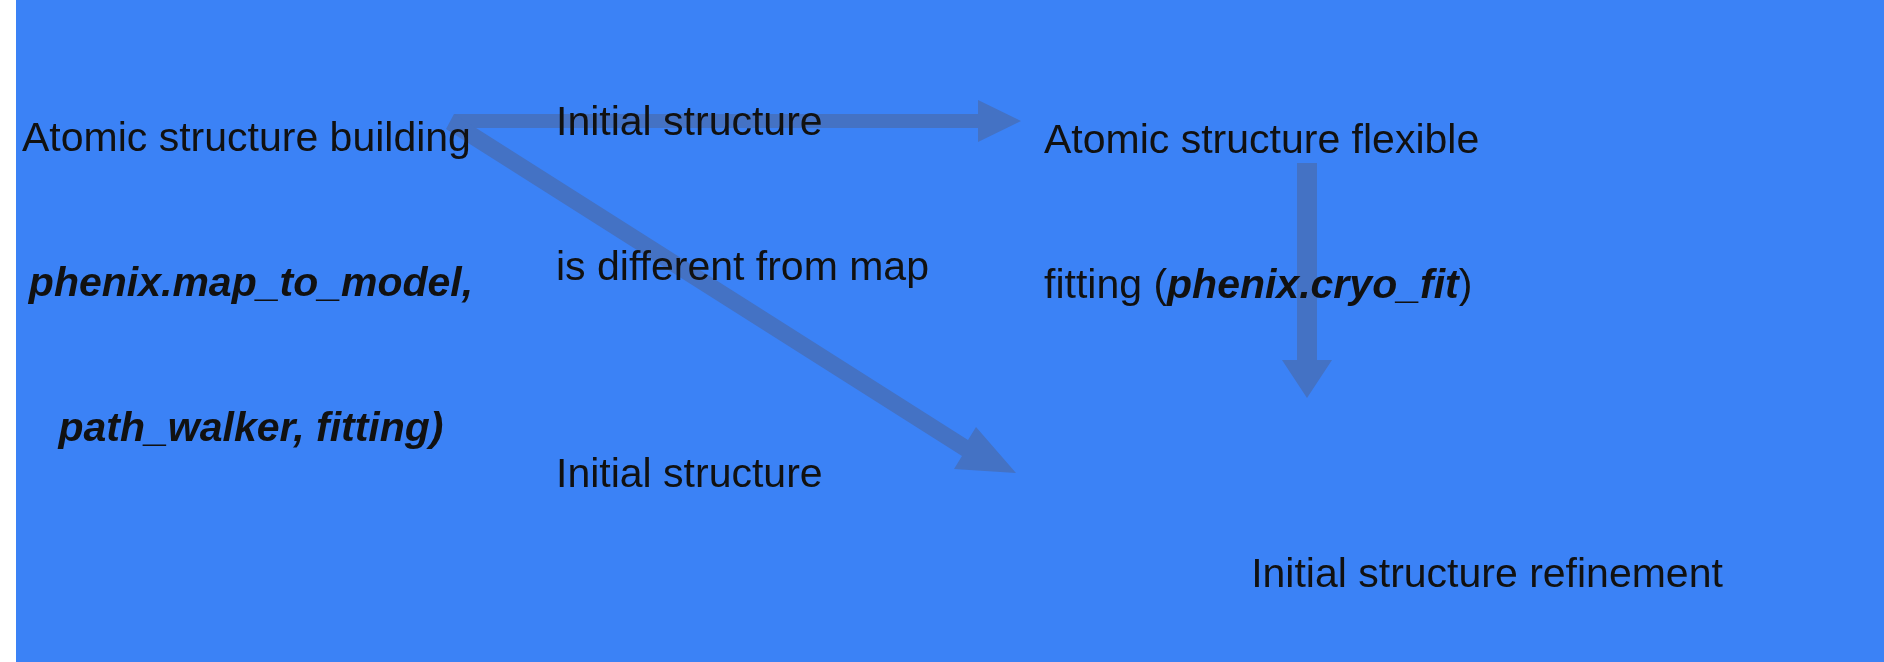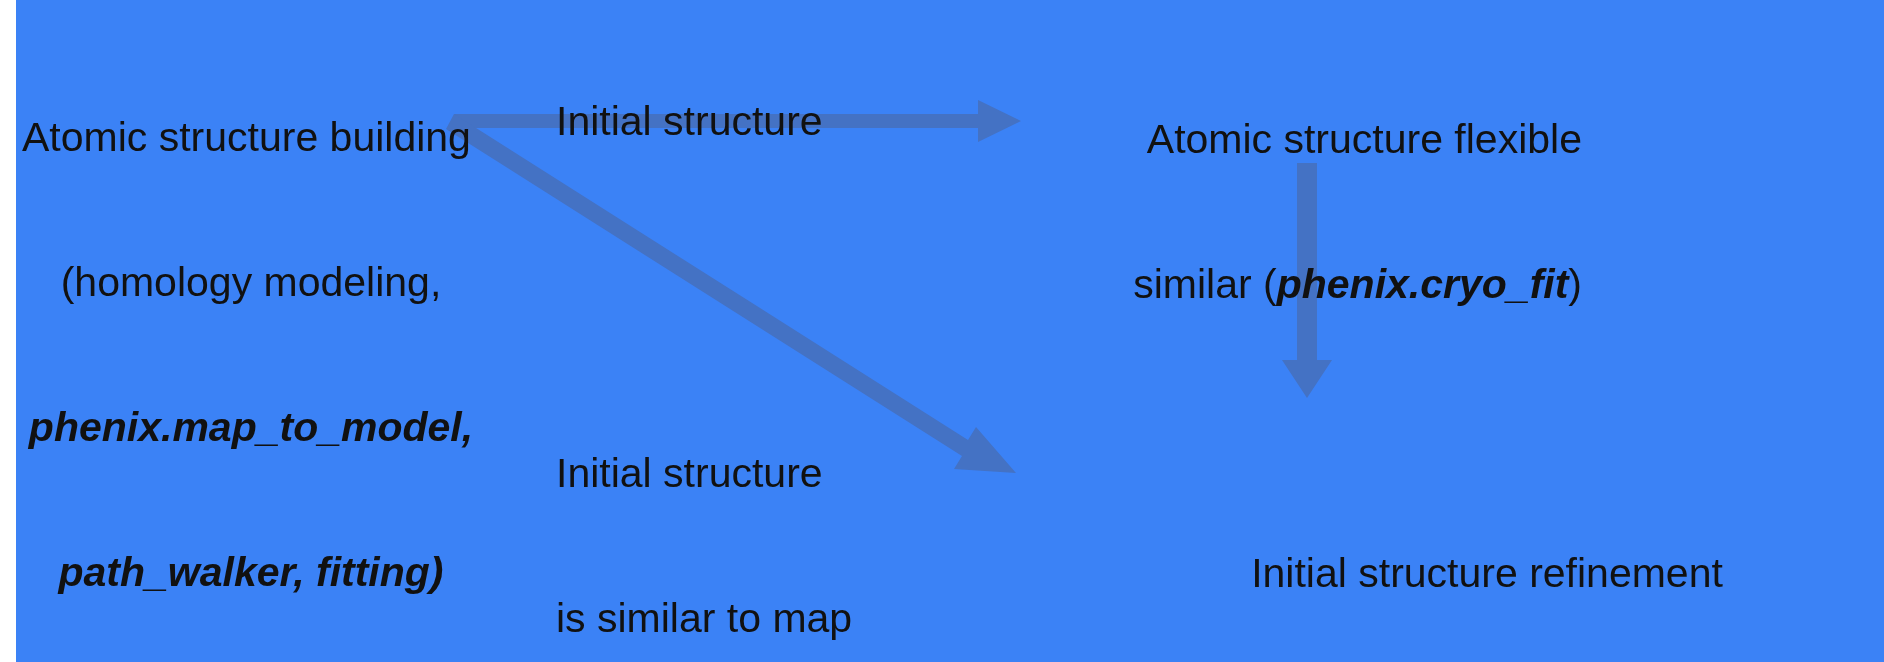--- a/index.html
+++ b/index.html
@@ -48,24 +48,24 @@
   
   #label-similar {
     left: 540px;
     top: 352px;
     width: 400px;
     text-align: left;
   }
 
   
   #block-fitting {
-    left: 1096px;
+    left: 1028px;
     top: 18px;
     width: 470px;
-    text-align: right;
+    text-align: left;
   }
 
   
   #block-refinement {
     left: 1058px;
     top: 452px;
     width: 826px;
     text-align: center;
   }
 
@@ -101,37 +101,36 @@
                Z" fill="#4472C4"></path>
     </g>
 
     <g>
       <path d="M 1281 163 L 1301 163 L 1301 360 L 1316 360 L 1291 398 L 1266 360 L 1281 360 Z" fill="#4472C4"></path>
     </g>
   </svg>
 
   <div class="txt" id="block-building">
     <div class="line1">Atomic structure building</div>
-    <div>(homology modeling,</div>
     <div class="italic">phenix.map_to_model,</div>
     <div><span class="italic">path_walker, fitting)</span></div>
   </div>
 
   <div class="txt" id="label-different">
     <div>Initial structure</div>
+    <div>is different from map</div>
   </div>
 
   <div class="txt" id="label-similar">
     <div>Initial structure</div>
-    <div>is similar to map</div>
   </div>
 
   <div class="txt" id="block-fitting">
     <div>Atomic structure flexible</div>
-    <div><span>similar (</span><span class="italic">phenix.cryo_fit</span><span>)</span></div>
+    <div><span>fitting (</span><span class="italic">phenix.cryo_fit</span><span>)</span></div>
   </div>
 
   <div class="txt" id="block-refinement">
     <div>Initial structure refinement</div>
     
   </div>
 
 </div>
 
 </body></html>

